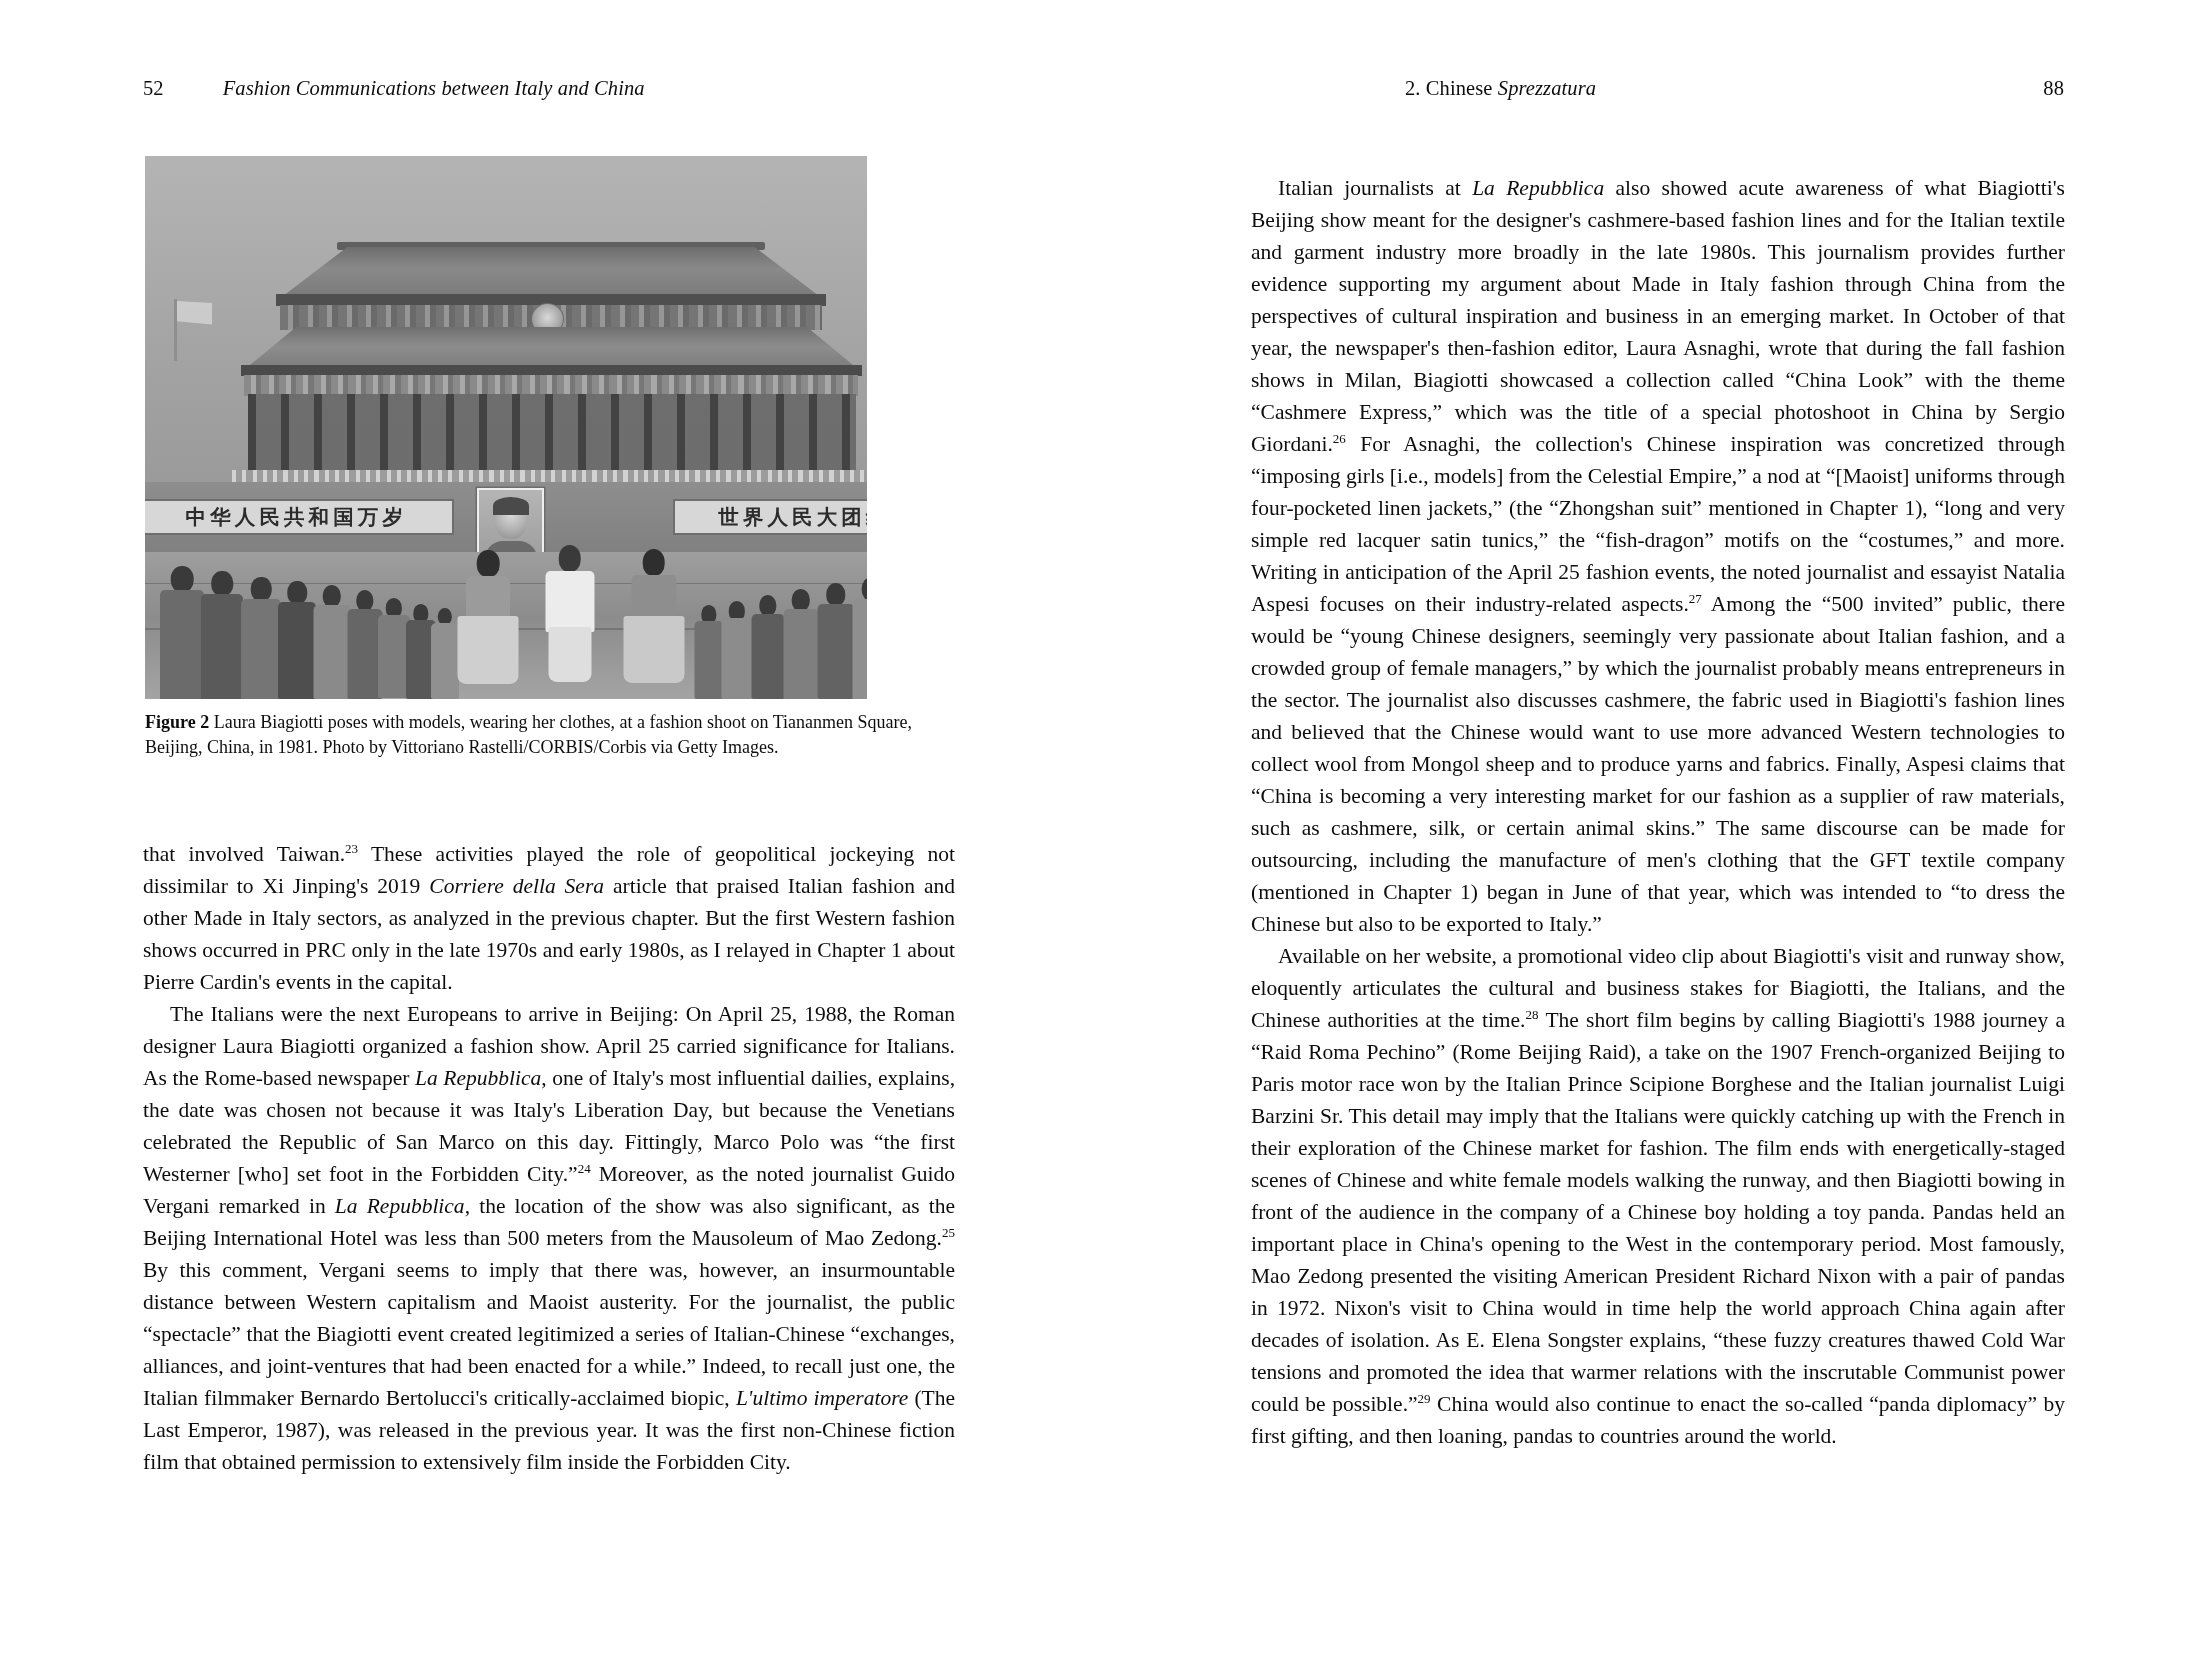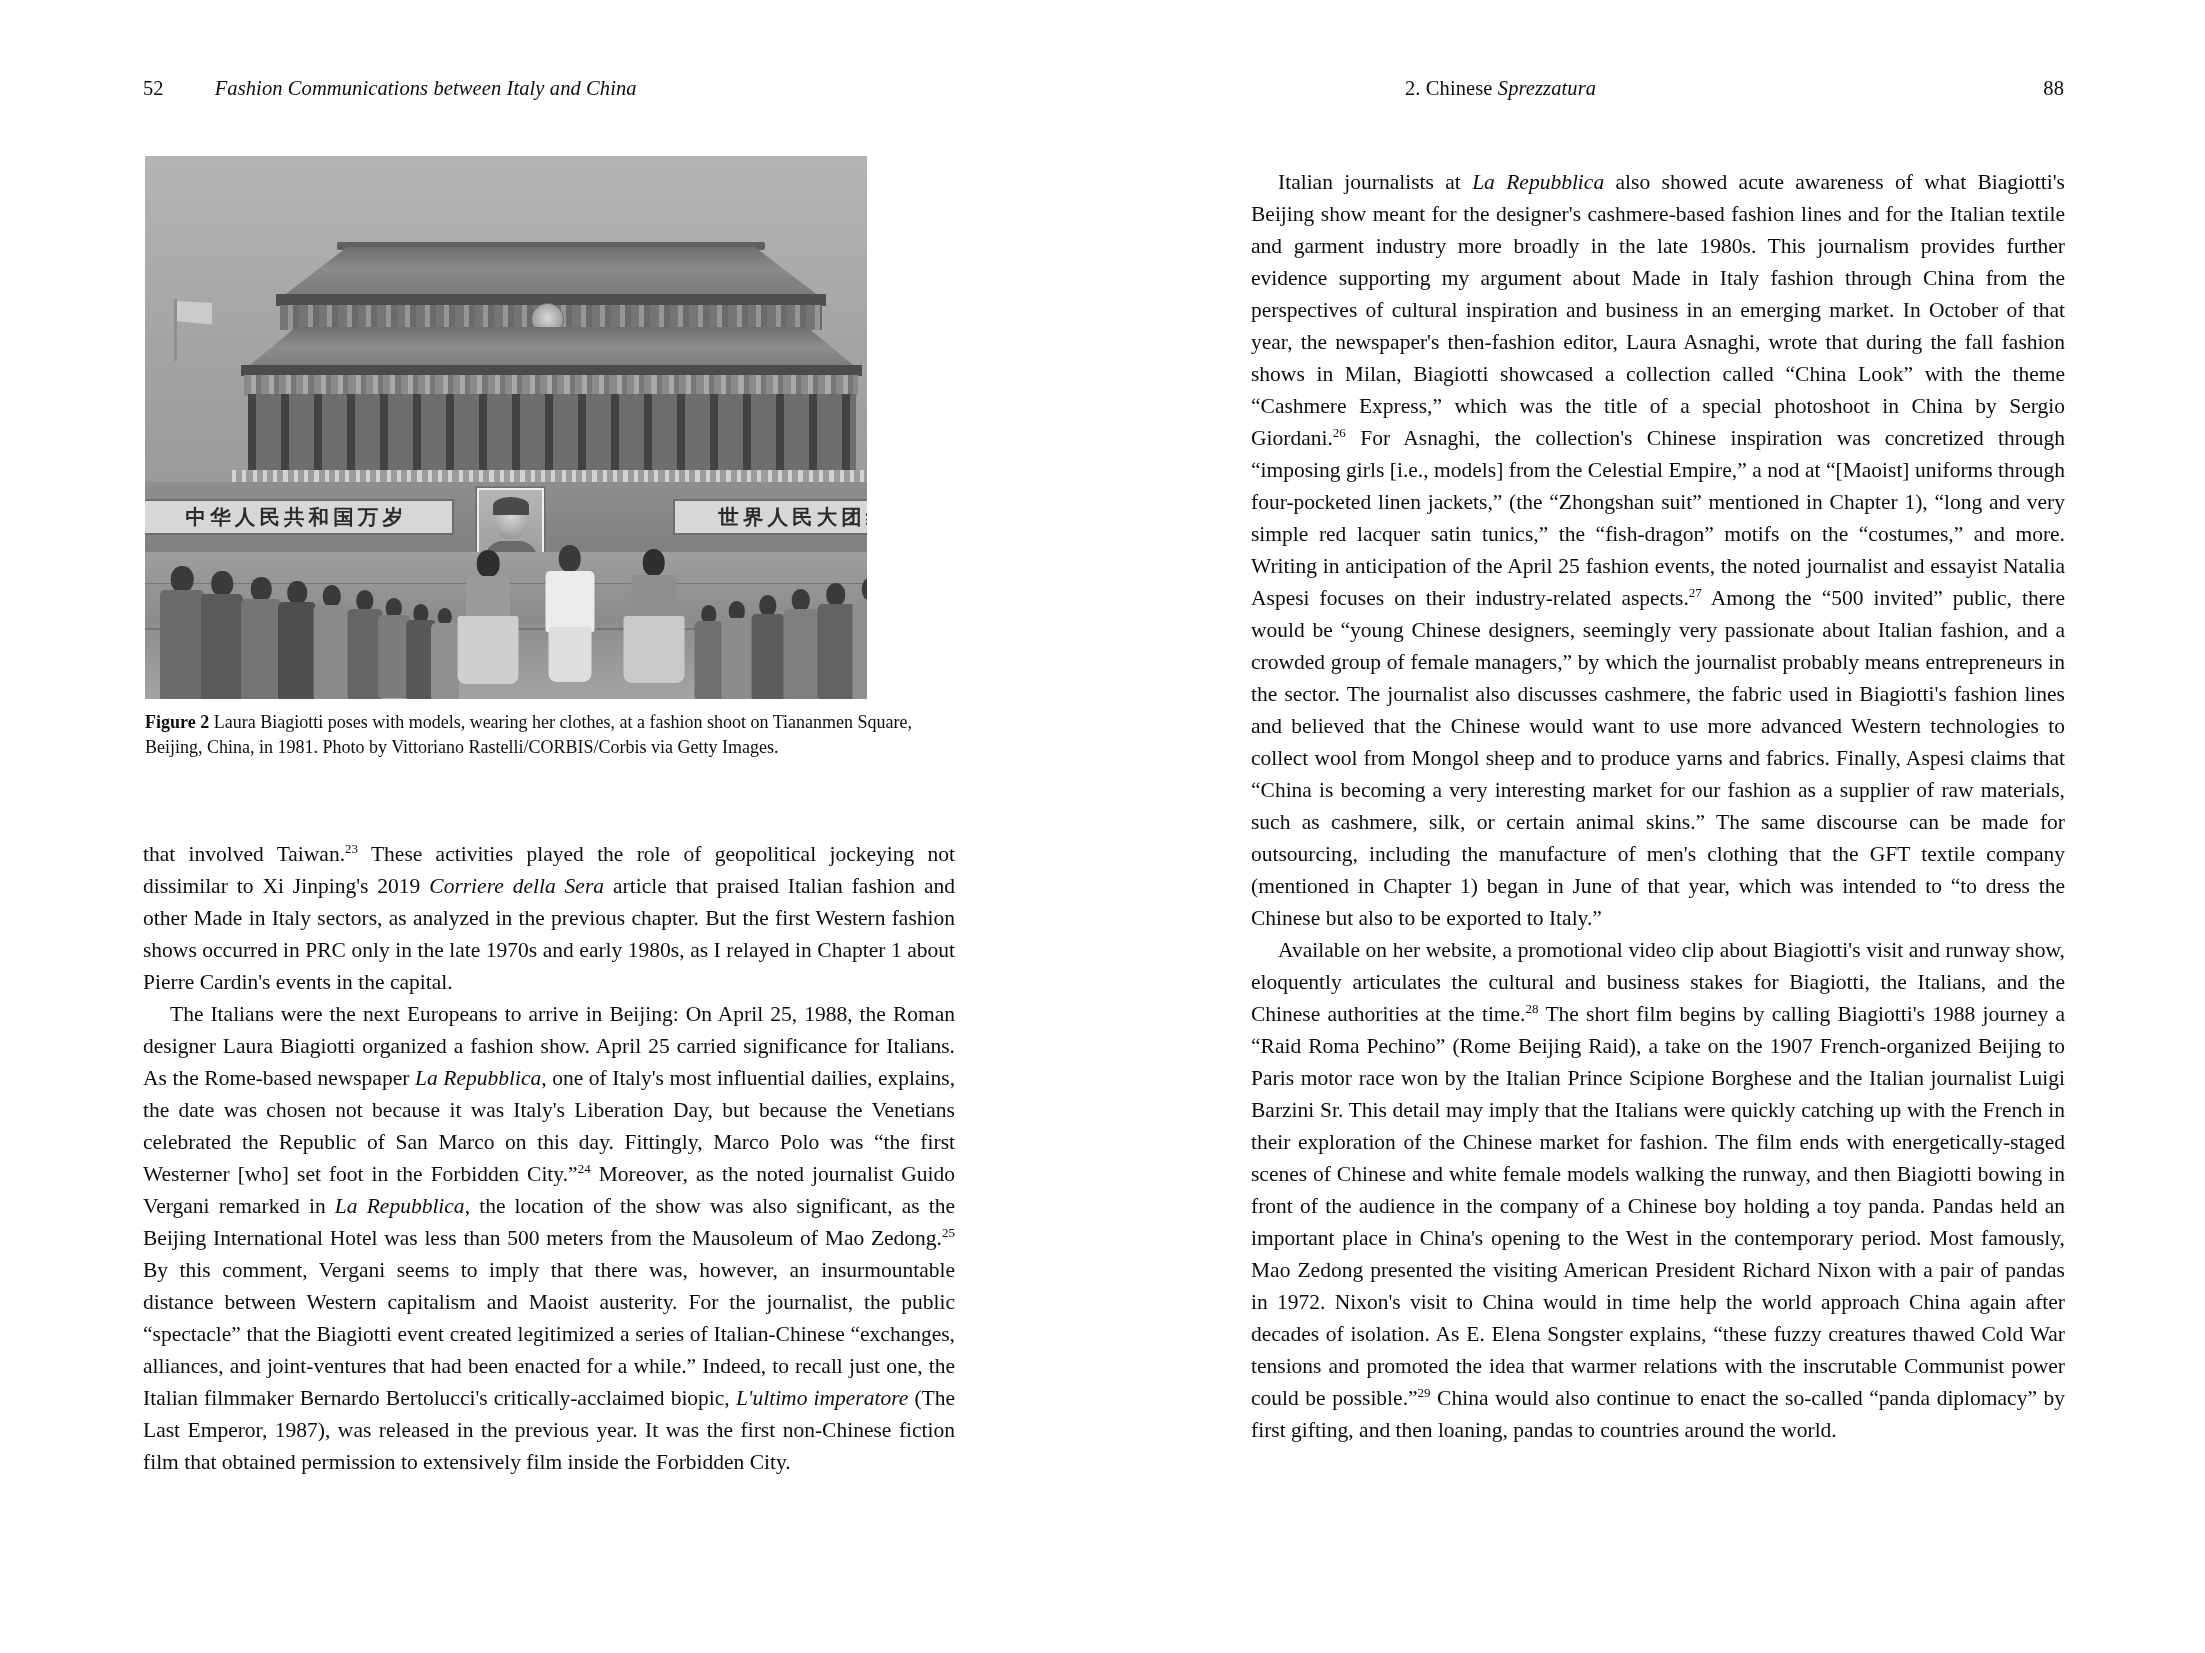--- a/index.html
+++ b/index.html
@@ -38,21 +38,21 @@
     width: 811px;
   }
   .runhead-right {
     left: 1251px;
     width: 813px;
   }
   .folio {
     font-size: 20.5px;
     font-family: "Liberation Serif", "DejaVu Serif", serif;
   }
-  .runhead-left .folio { margin-right: 0; }
+  .runhead-left .folio { margin-right: 8px; }
   .runhead-left .rh-title {
     font-style: italic;
     margin-left: 51px;
   }
   .runhead-right {
     justify-content: space-between;
   }
   .runhead-right .rh-title-wrap {
     margin-left: 154px;
     white-space: nowrap;
@@ -352,21 +352,21 @@
     text-justify: inter-word;
     hyphens: none;
   }
   .body-left {
     left: 143px;
     top: 838px;
     width: 812px;
   }
   .body-right {
     left: 1251px;
-    top: 166px;
+    top: 172px;
     width: 814px;
   }
   .body-col p {
     margin: 0;
   }
   .body-col p.indent {
     text-indent: 27px;
   }
   .body-col i { font-style: italic; }
   sup {

